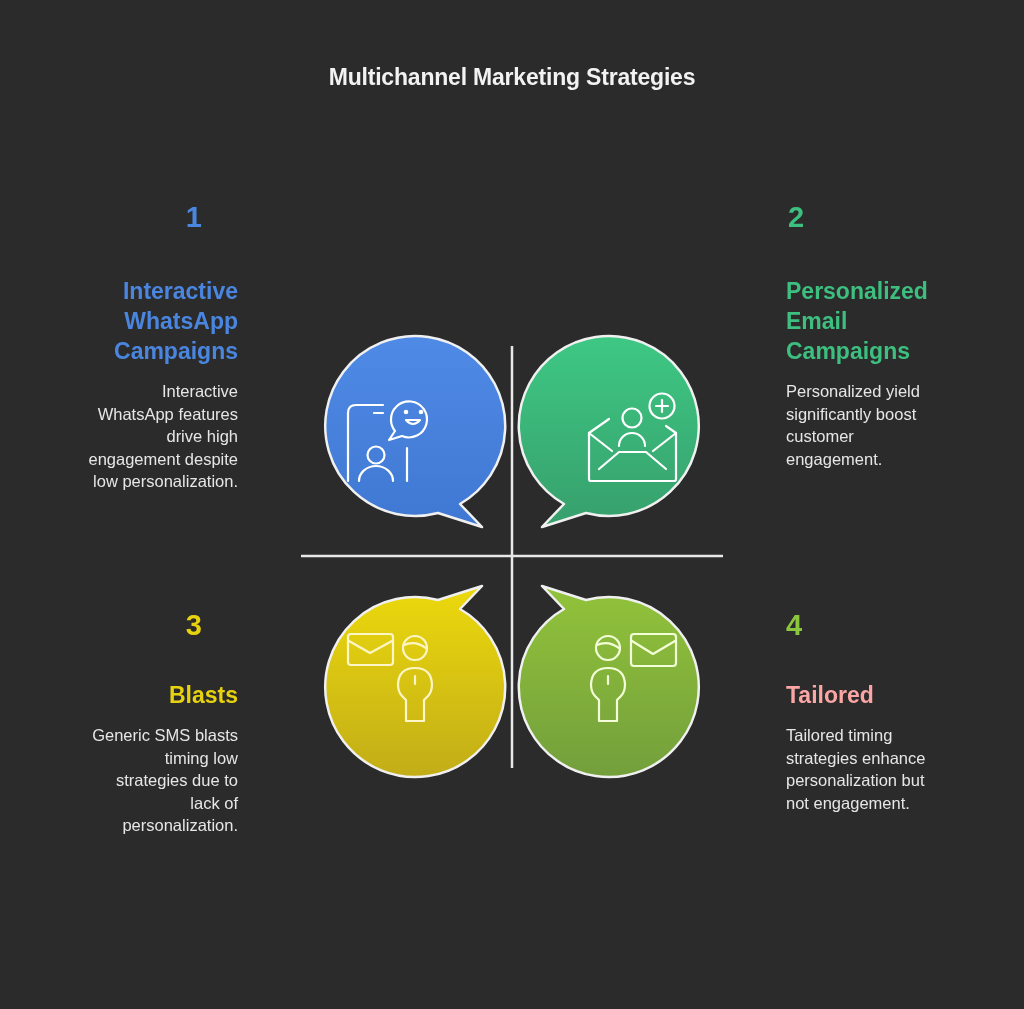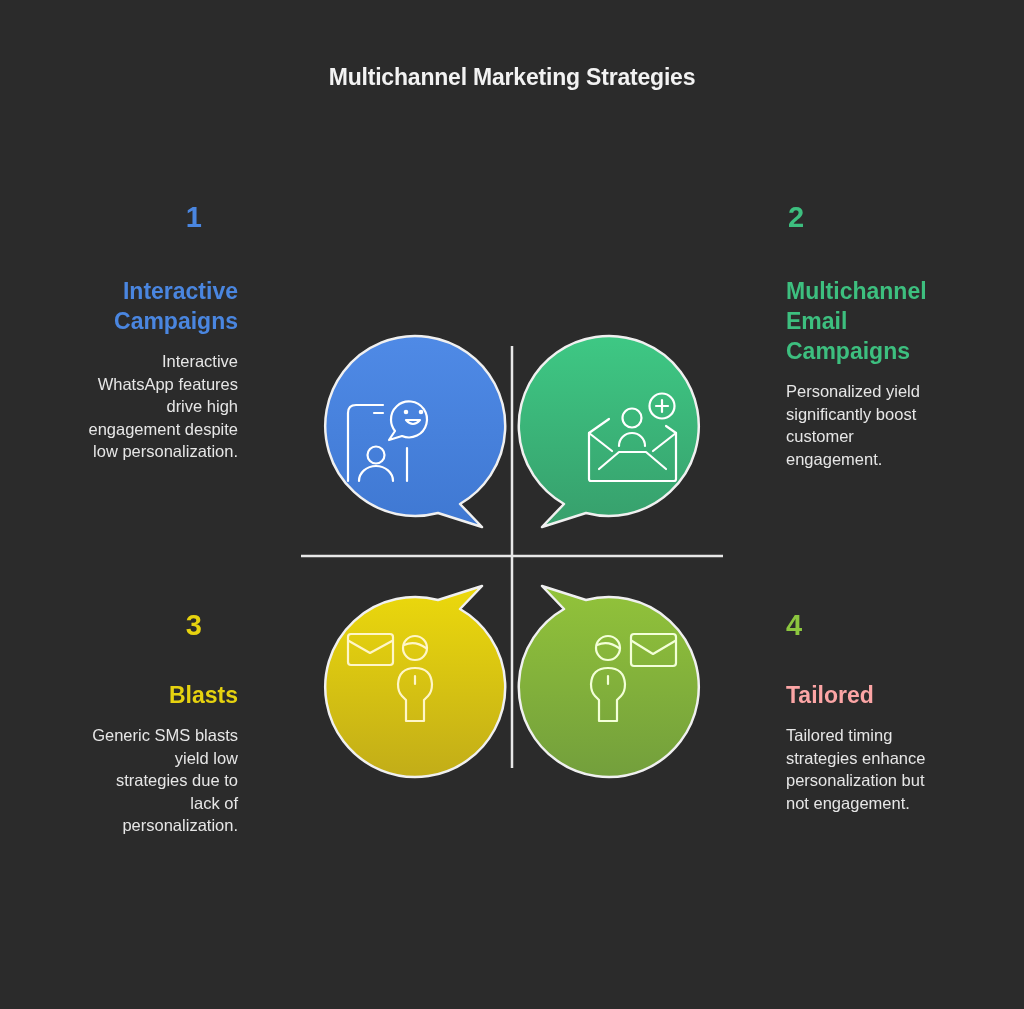--- a/index.html
+++ b/index.html
@@ -112,54 +112,55 @@
       <rect x="631" y="634" width="45" height="32" rx="3"></rect>
       <path d="M 632 641 L 653 654 L 675 641"></path>
     </g>
   </g>
 </svg>
 
 <div class="block left" id="b1">
   <div class="num" style="color:#4a86e0">1</div>
   <div class="heading" style="color:#4a86e0">
     <div>Interactive</div>
+    <div>WhatsApp</div>
     <div>Campaigns</div>
   </div>
   <div class="desc">
     <div>Interactive</div>
     <div>WhatsApp features</div>
     <div>drive high</div>
     <div>engagement despite</div>
     <div>low personalization.</div>
   </div>
 </div>
 
 <div class="block right" id="b2">
   <div class="num" style="color:#3dbf7f">2</div>
   <div class="heading" style="color:#3dbf7f">
-    <div>Multichannel</div>
+    <div>Personalized</div>
     <div>Email</div>
     <div>Campaigns</div>
   </div>
   <div class="desc">
     <div>Personalized yield</div>
     <div>significantly boost</div>
     <div>customer</div>
     <div>engagement.</div>
   </div>
 </div>
 
 <div class="block left" id="b3">
   <div class="num" style="color:#e6d20f">3</div>
   <div class="heading" style="color:#e6d20f">
     <div>Blasts</div>
   </div>
   <div class="desc">
     <div>Generic SMS blasts</div>
-    <div>yield low</div>
+    <div>timing low</div>
     <div>strategies due to</div>
     <div>lack of</div>
     <div>personalization.</div>
   </div>
 </div>
 
 <div class="block right" id="b4">
   <div class="num" style="color:#8cc63f">4</div>
   <div class="heading" style="color:#fca5a5">
     <div>Tailored</div>

